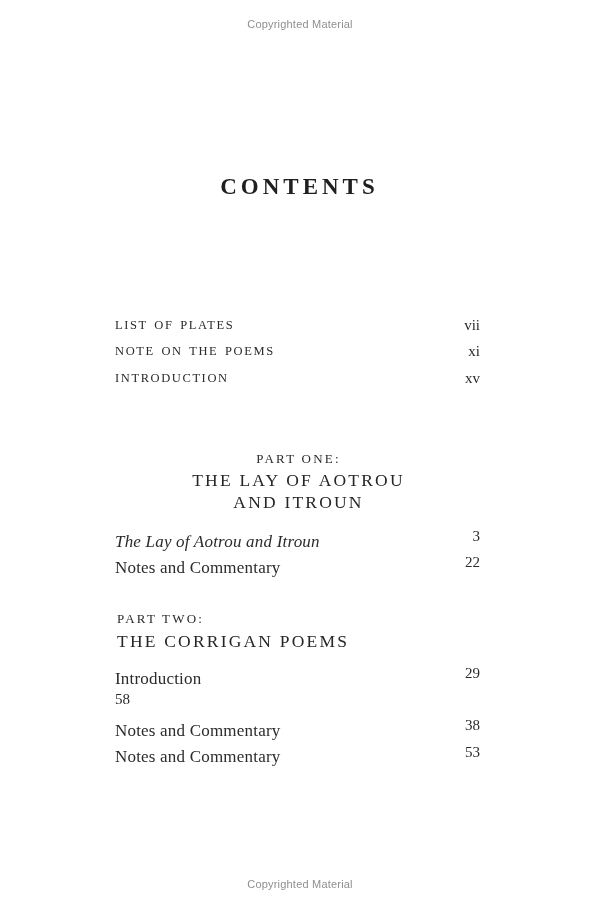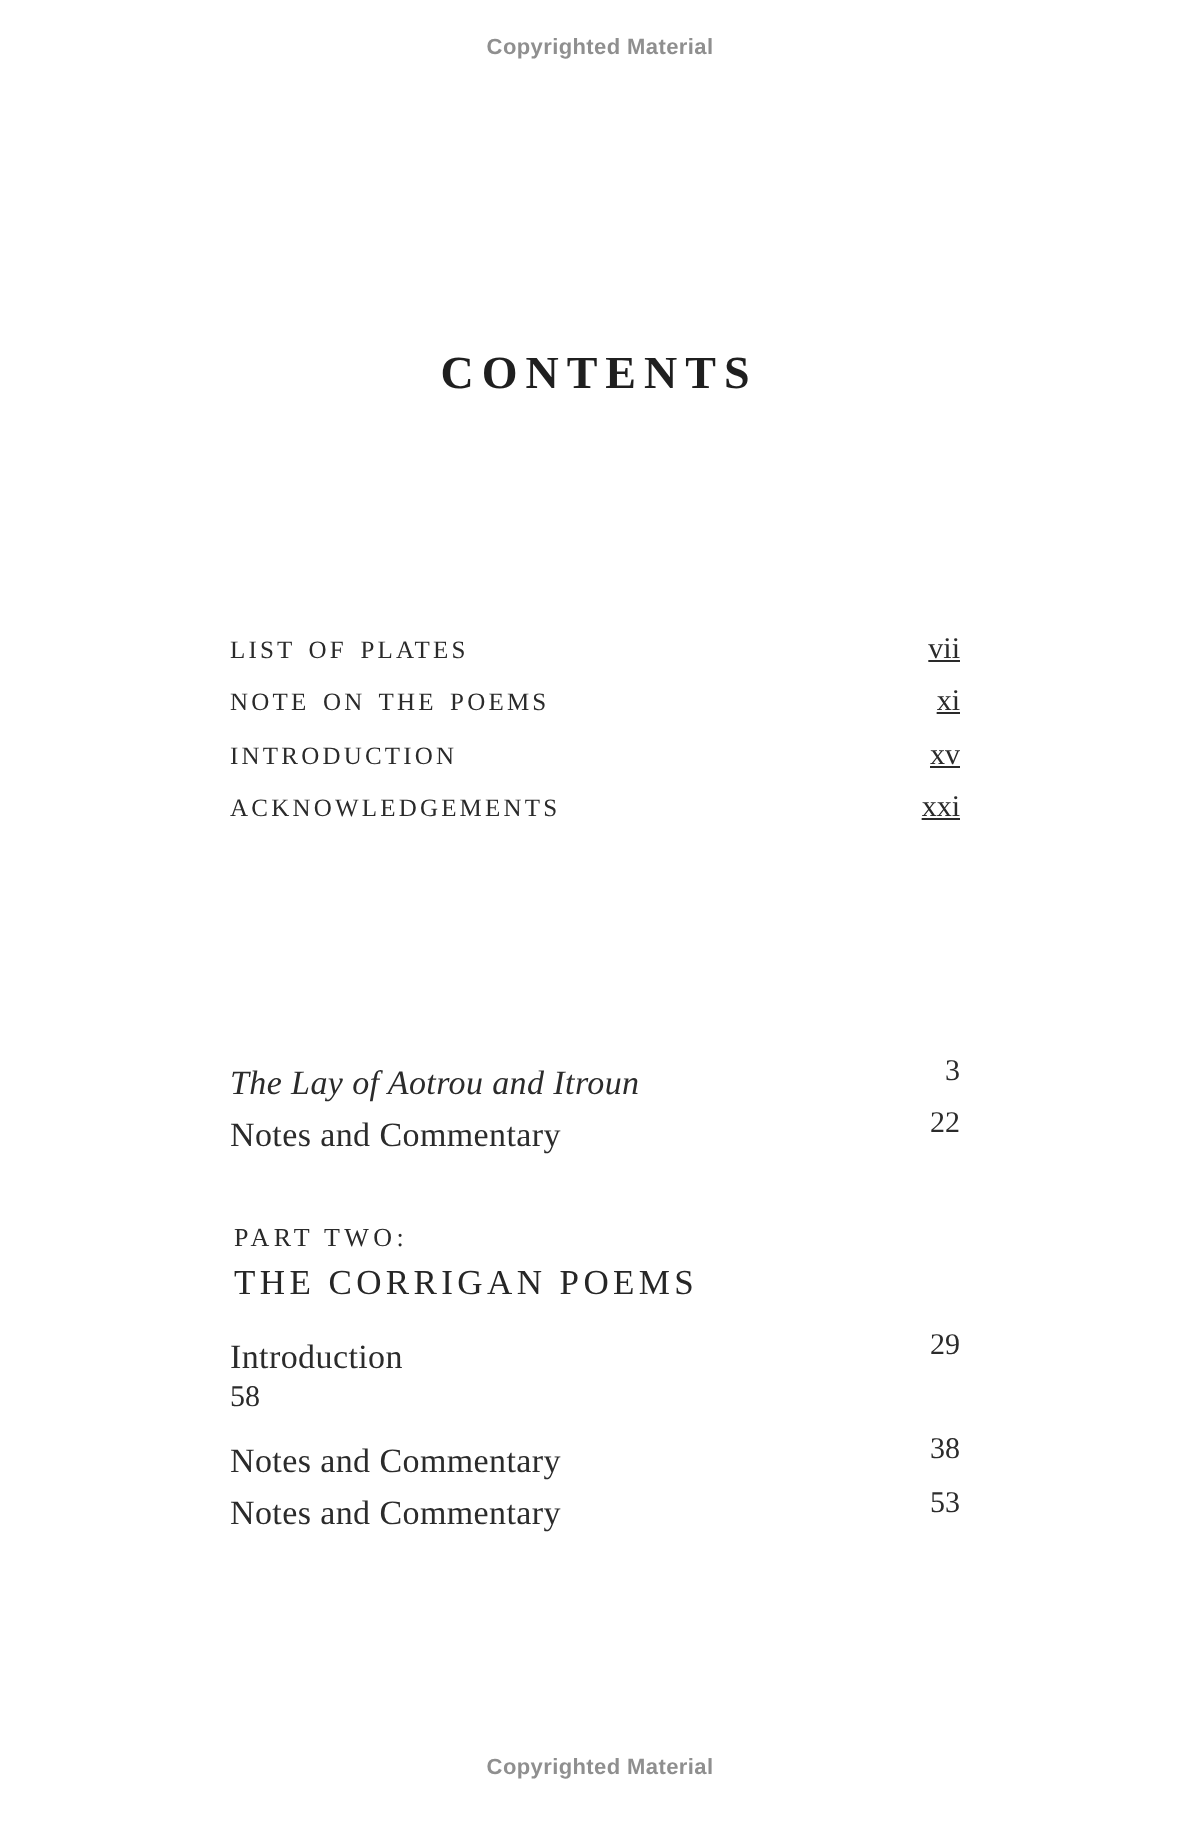--- a/index.html
+++ b/index.html
@@ -15,21 +15,21 @@
     font-family: "Liberation Serif", serif;
     color: #262626;
     overflow: hidden;
   }
   .copyright {
     position: absolute;
     left: 0;
     width: 100%;
     text-align: center;
     font-family: "Liberation Sans", sans-serif;
-    font-weight: bold;
+    font-weight: normal;
     font-size: 11px;
     line-height: 14px;
     color: #8f8f8f;
     letter-spacing: 0.2px;
   }
   .copyright.top { top: 17px; }
   .copyright.bottom { top: 877px; }
 
   .contents-title {
     position: absolute;
@@ -66,21 +66,20 @@
 
   .sc-label {
     font-size: 12.5px;
     letter-spacing: 1.6px;
     word-spacing: 2px;
     color: #2a2a2a;
   }
   .roman-page {
     font-size: 15px;
     color: #2a2a2a;
-    text-decoration: underline;
   }
 
   .kicker {
     font-size: 13px;
     line-height: 21px;
     letter-spacing: 2.2px;
     text-indent: 2px;
     color: #2a2a2a;
   }
   .part-title {
@@ -119,26 +118,27 @@
       <span class="roman-page">vii</span>
     </div>
     <div class="row">
       <span class="sc-label">NOTE ON THE POEMS</span>
       <span class="roman-page">xi</span>
     </div>
     <div class="row">
       <span class="sc-label">INTRODUCTION</span>
       <span class="roman-page">xv</span>
     </div>
-    <div class="row">
-      <span class="sc-label">ACKNOWLEDGEMENTS</span>
-      <span class="roman-page">xxi</span>
-    </div>
   </div>
 
+  <div class="block p1-head">
+    <div class="kicker">PART ONE:</div>
+    <div class="part-title">THE LAY OF AOTROU</div>
+    <div class="part-title">AND ITROUN</div>
+  </div>
 
   <div class="block p1-entries">
     <div class="row">
       <span class="entry-label italic">The Lay of Aotrou and Itroun</span>
       <span class="entry-page">3</span>
     </div>
     <div class="row">
       <span class="entry-label">Notes and Commentary</span>
       <span class="entry-page">22</span>
     </div>

